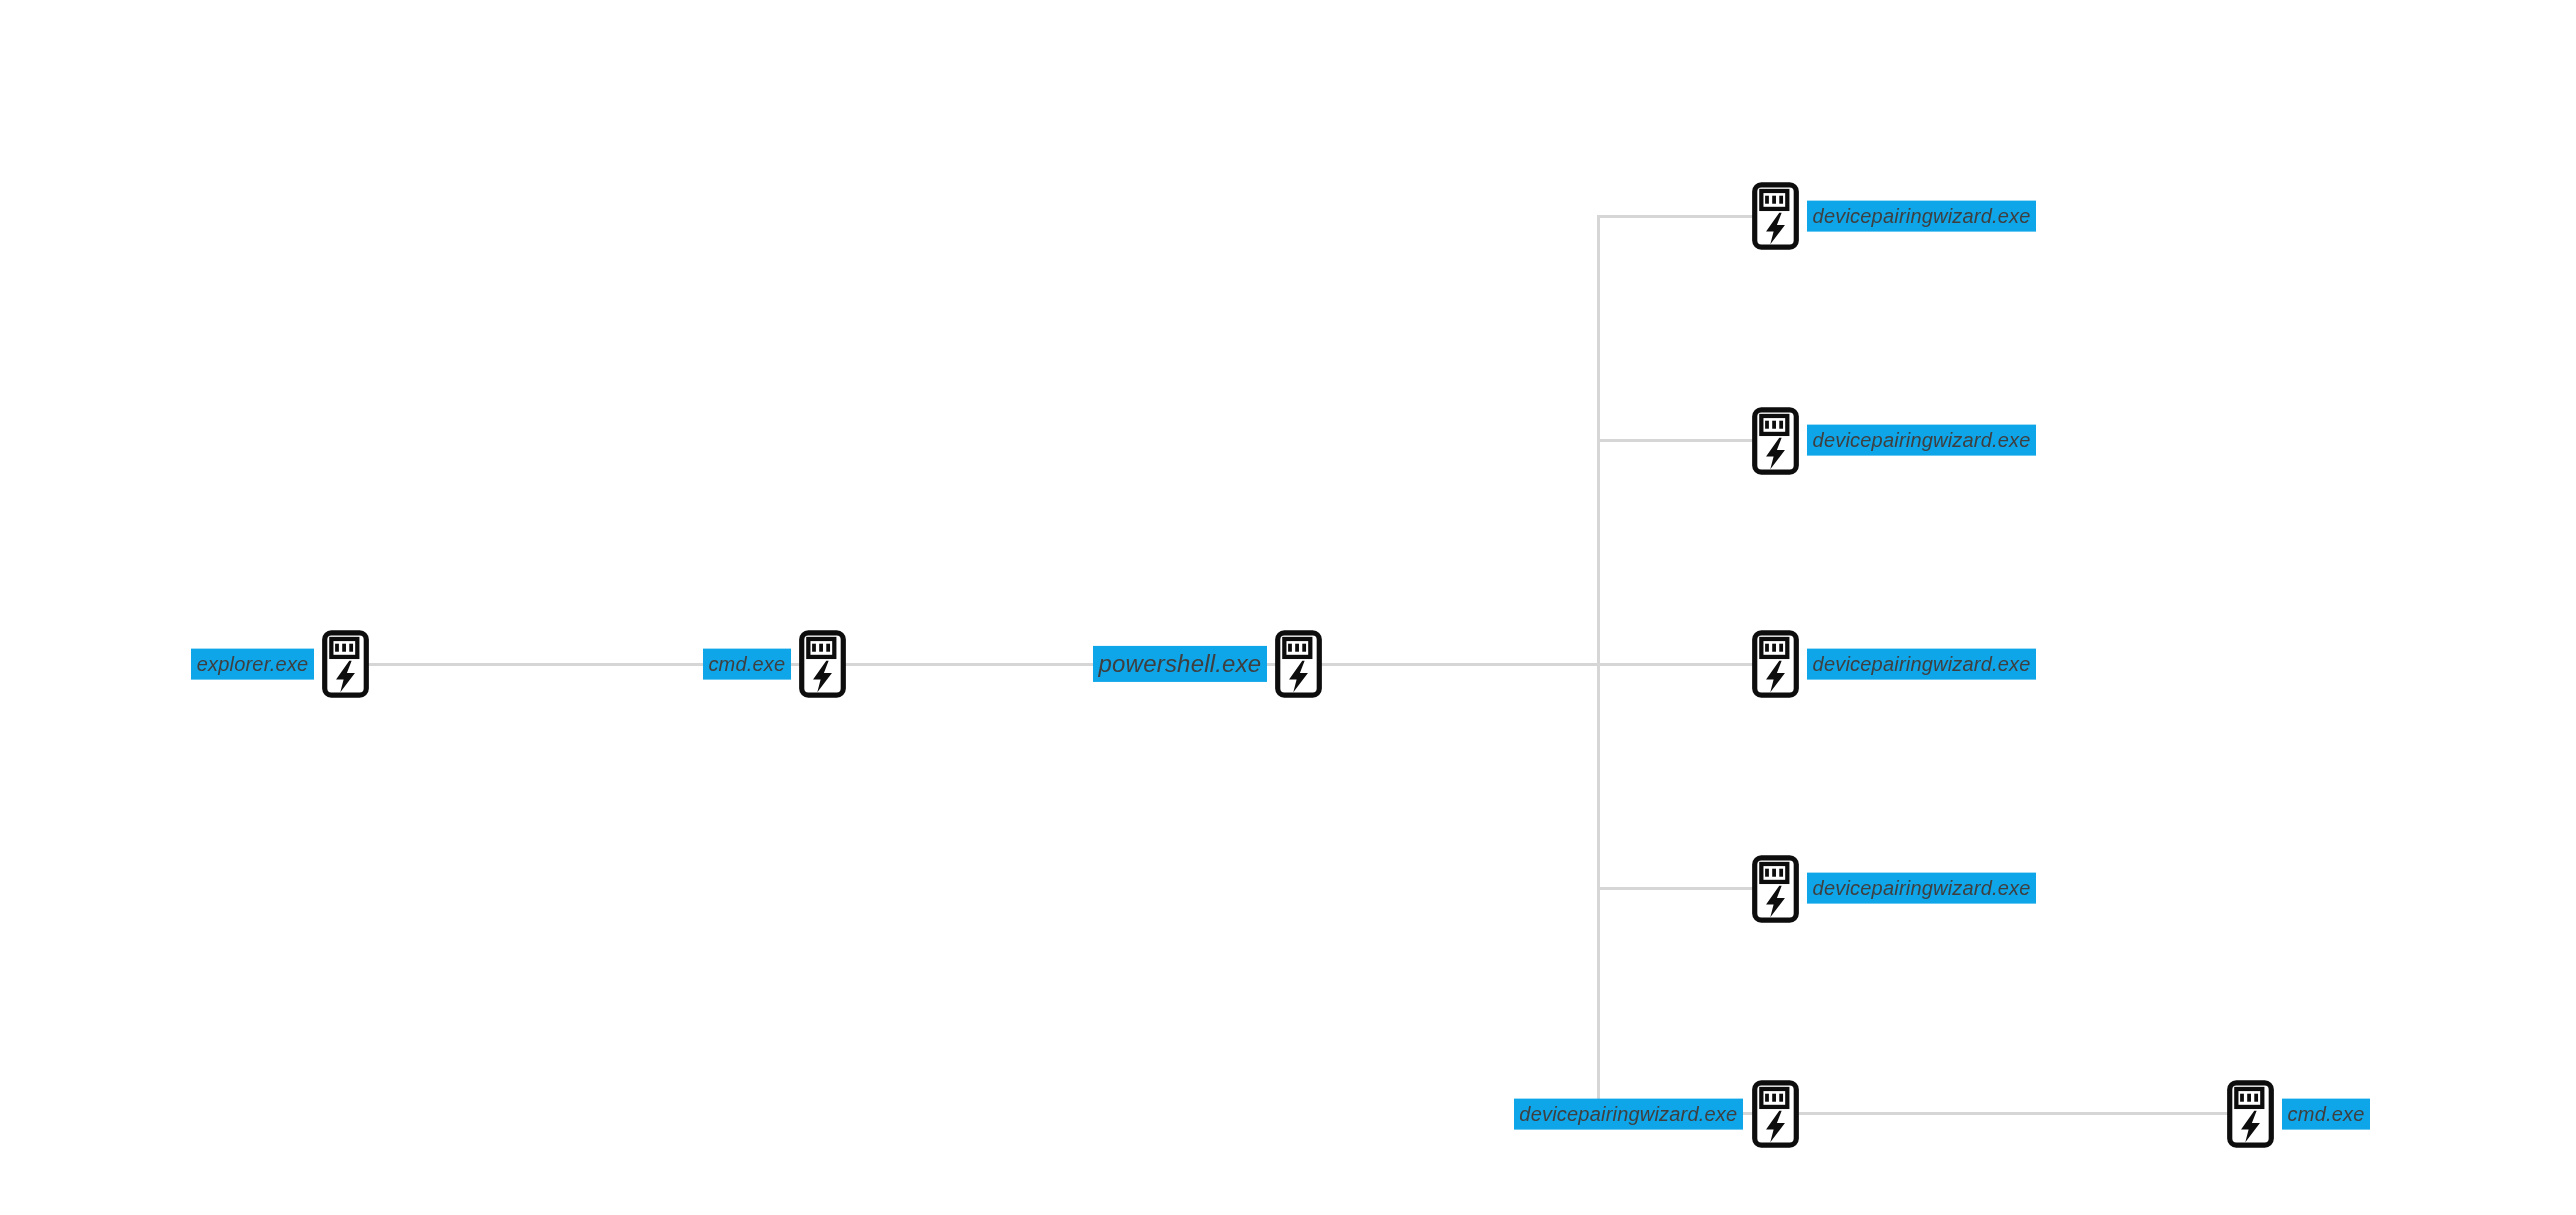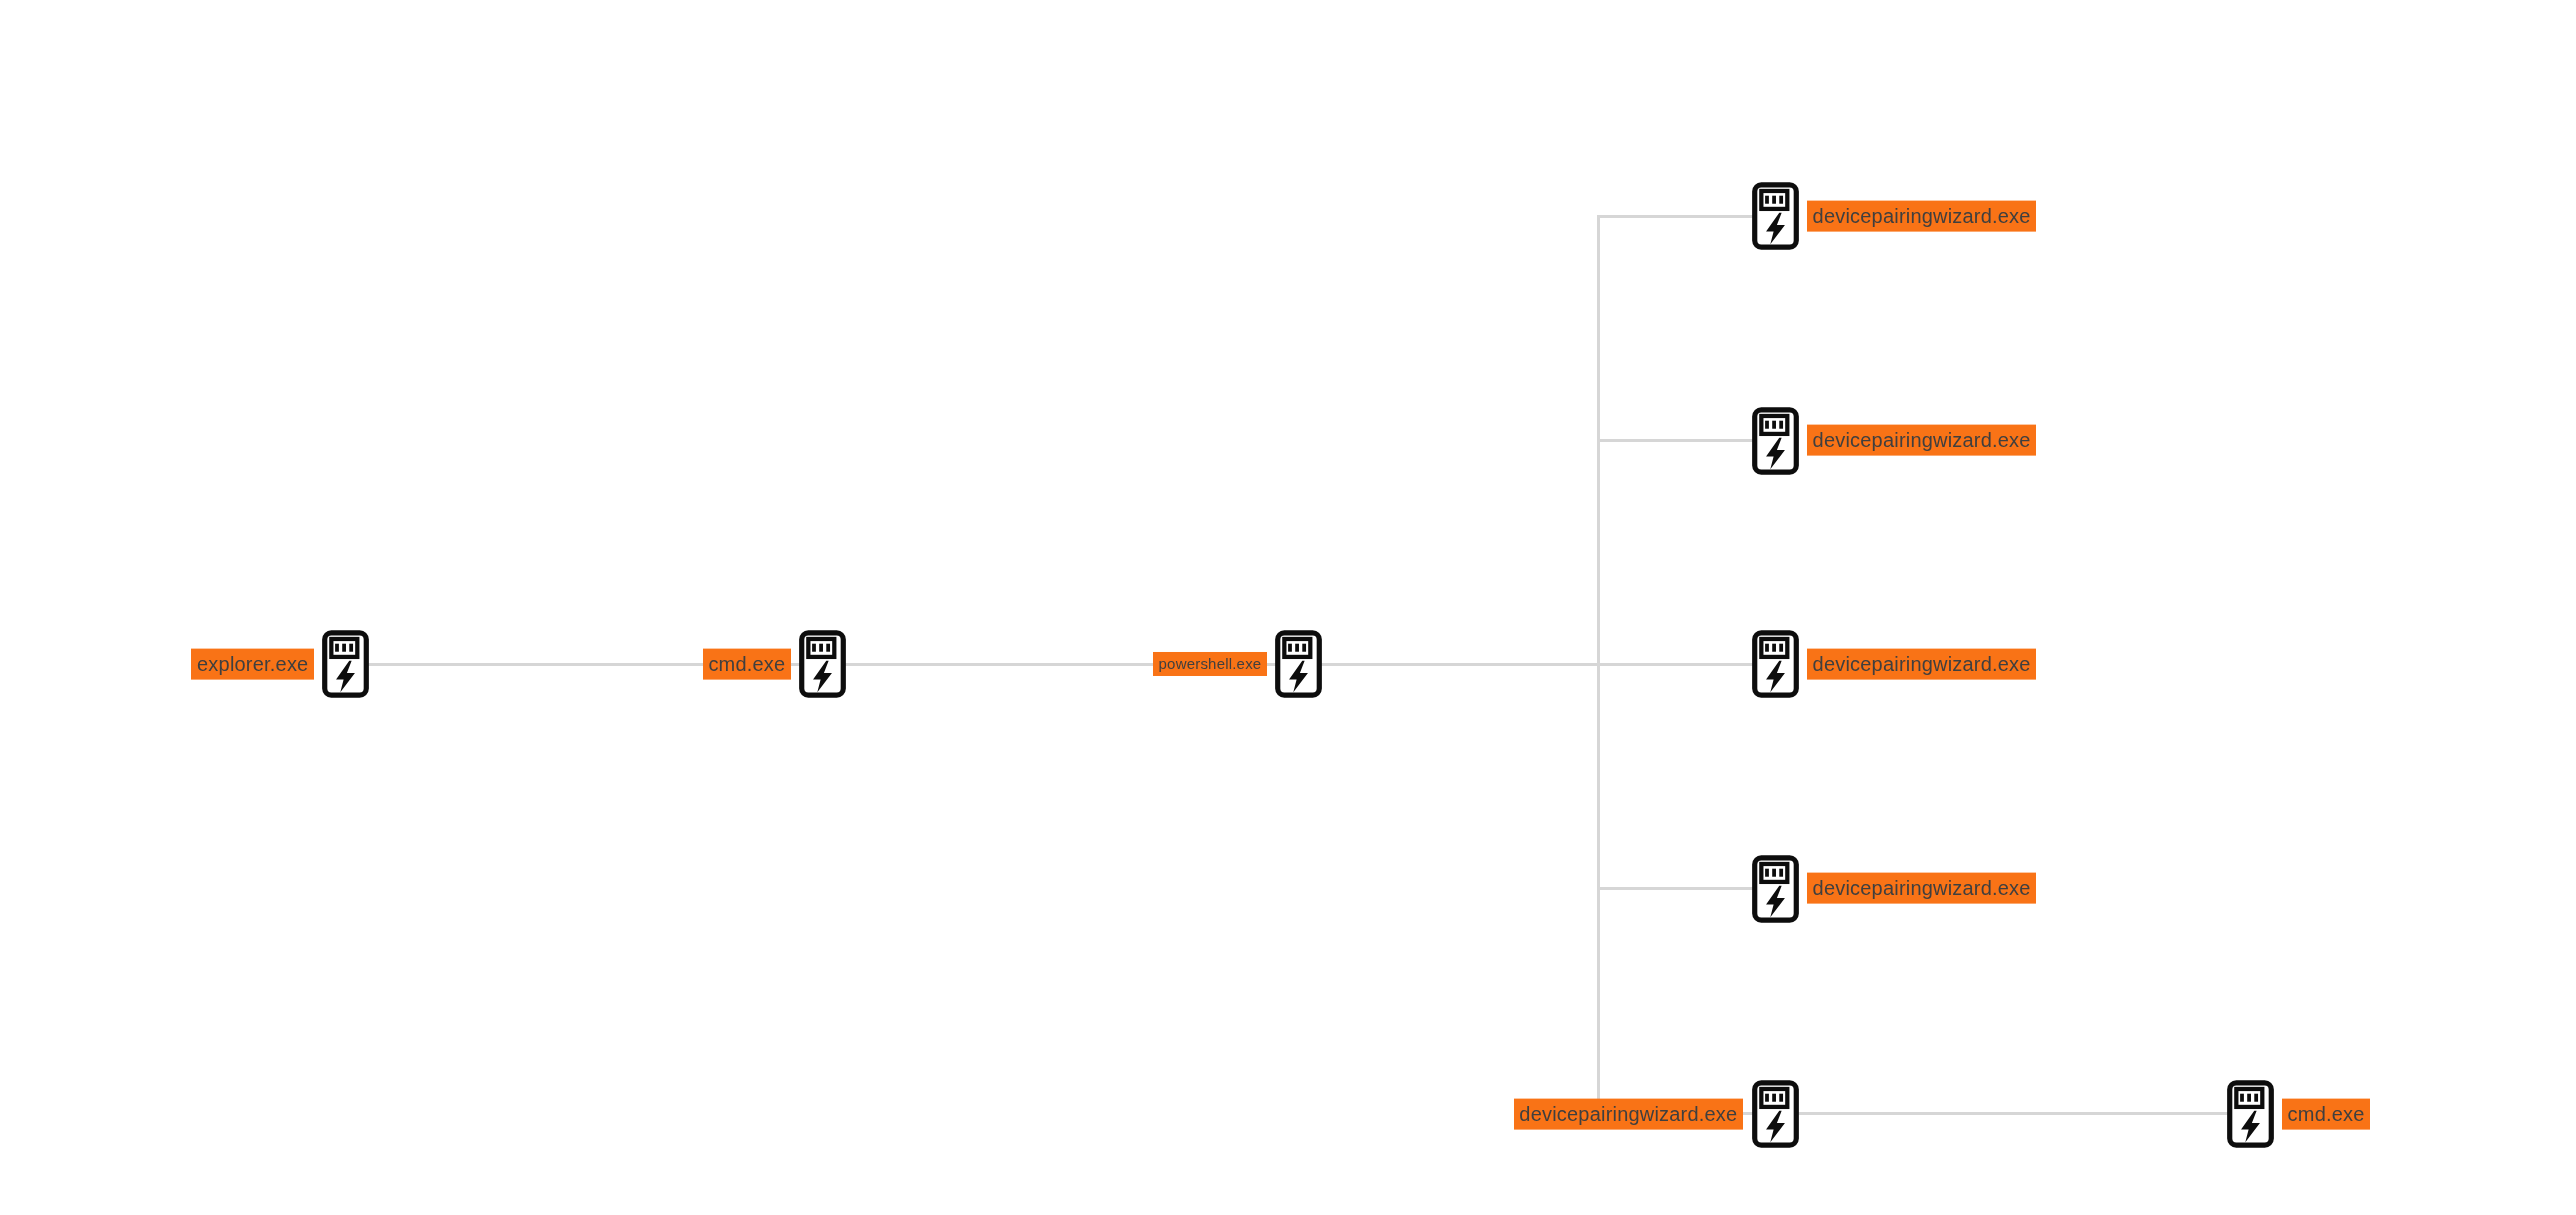--- a/index.html
+++ b/index.html
@@ -22,27 +22,28 @@
     width: 49px;
     height: 68px;
     z-index: 3;
     cursor: pointer;
   }
   .node .icon { display: block; width: 49px; height: 68px; }
   .node-label {
     position: absolute;
     z-index: 2;
     transform: translateY(-50%);
-    background: #f97316;
+    background: #0ea5e9;
     color: #3f3f3f;
     font-size: 20px;
     line-height: 1.35;
     padding: 1.9px 5.6px;
     white-space: nowrap;
     letter-spacing: 0.2px;
+    font-style: italic;
   }
 </style>
 </head>
 <body>
 
 <div class="canvas" id="canvas" style="width: 2576px; height: 1215px; background: rgb(255, 255, 255);">
     <div class="edge" style="background: rgb(214, 214, 214); left: 344px; top: 663px; width: 1432px; height: 2.8px;"></div>
     <div class="edge" style="background: rgb(214, 214, 214); left: 1597px; top: 215px; width: 2.8px; height: 901px;"></div>
     <div class="edge" style="background: rgb(214, 214, 214); left: 1597px; top: 215px; width: 179px; height: 2.8px;"></div>
     <div class="edge" style="background: rgb(214, 214, 214); left: 1597px; top: 439px; width: 179px; height: 2.8px;"></div>
@@ -63,21 +64,21 @@
     <div class="node" style="left: 798px; top: 630px;">
       <svg class="icon" viewBox="0 0 50 72" width="49" height="68">
         <rect x="3" y="3" width="44" height="66" rx="7" fill="#ffffff" stroke="#0d0d0d" stroke-width="5.5"></rect>
         <rect x="10" y="9.5" width="27.5" height="19" fill="#ffffff" stroke="#0d0d0d" stroke-width="4.5"></rect>
         <rect x="14" y="14.5" width="4" height="8.5" fill="#0d0d0d"></rect>
         <rect x="21.5" y="14.5" width="4" height="8.5" fill="#0d0d0d"></rect>
         <rect x="29" y="14.5" width="4" height="8.5" fill="#0d0d0d"></rect>
         <polygon points="29,32.5 15,52.5 23,52.5 19.5,66 35,45.5 26.5,45.5 31.5,32.5" fill="#0d0d0d"></polygon>
       </svg>
     </div>
-    <div class="node-label" style="top: 664px; color: rgb(63, 63, 63); font-size: 15px; right: 1309px;">powershell.exe</div>
+    <div class="node-label" style="top: 664px; color: rgb(63, 63, 63); font-size: 24px; right: 1309px;">powershell.exe</div>
     <div class="node" style="left: 1274px; top: 630px;">
       <svg class="icon" viewBox="0 0 50 72" width="49" height="68">
         <rect x="3" y="3" width="44" height="66" rx="7" fill="#ffffff" stroke="#0d0d0d" stroke-width="5.5"></rect>
         <rect x="10" y="9.5" width="27.5" height="19" fill="#ffffff" stroke="#0d0d0d" stroke-width="4.5"></rect>
         <rect x="14" y="14.5" width="4" height="8.5" fill="#0d0d0d"></rect>
         <rect x="21.5" y="14.5" width="4" height="8.5" fill="#0d0d0d"></rect>
         <rect x="29" y="14.5" width="4" height="8.5" fill="#0d0d0d"></rect>
         <polygon points="29,32.5 15,52.5 23,52.5 19.5,66 35,45.5 26.5,45.5 31.5,32.5" fill="#0d0d0d"></polygon>
       </svg>
     </div>

